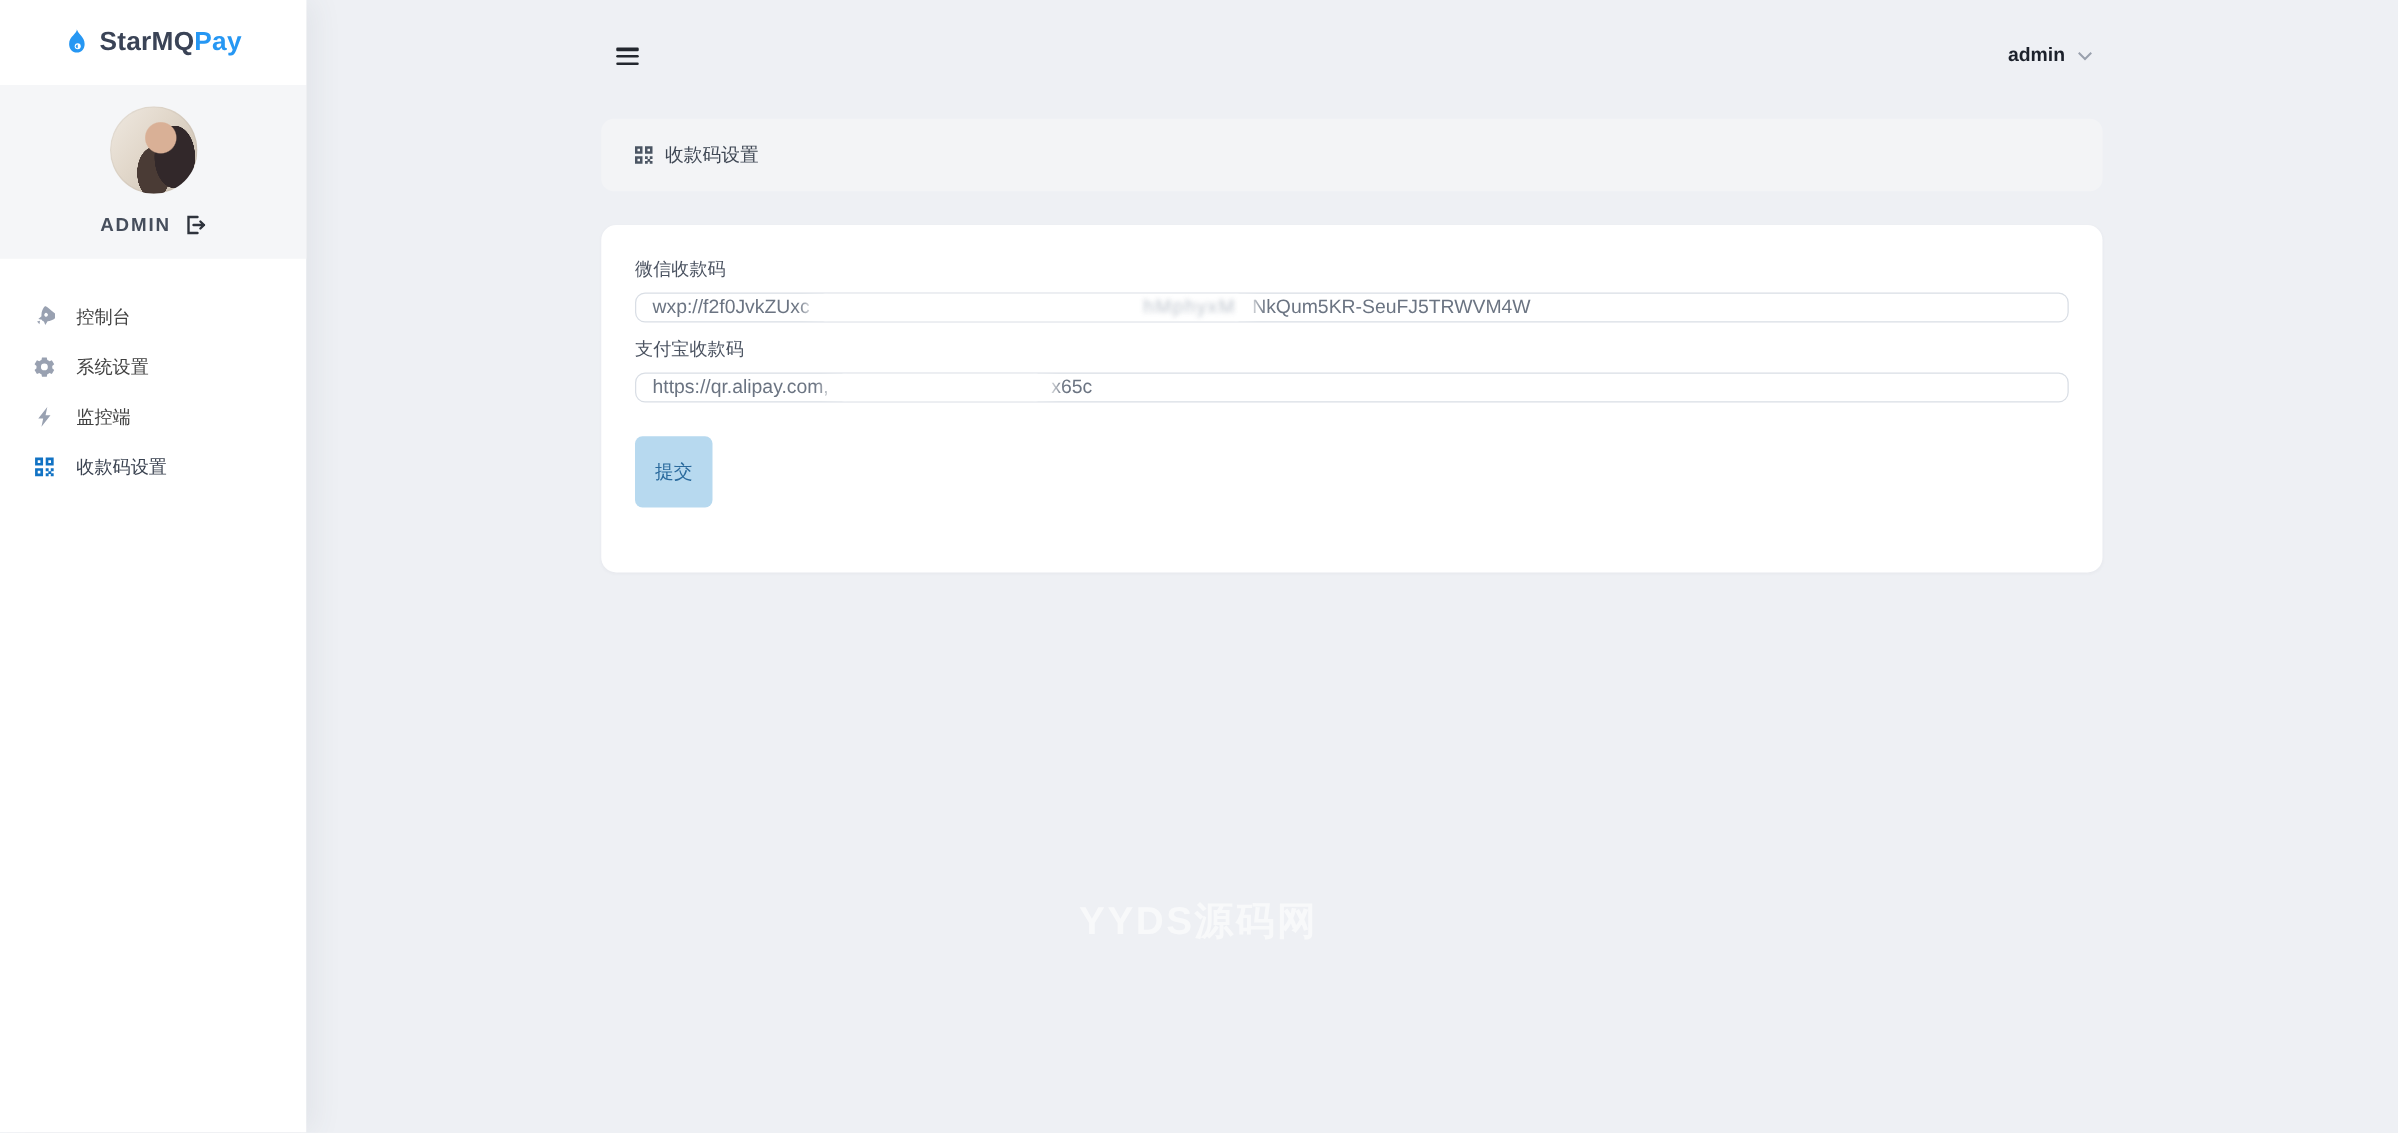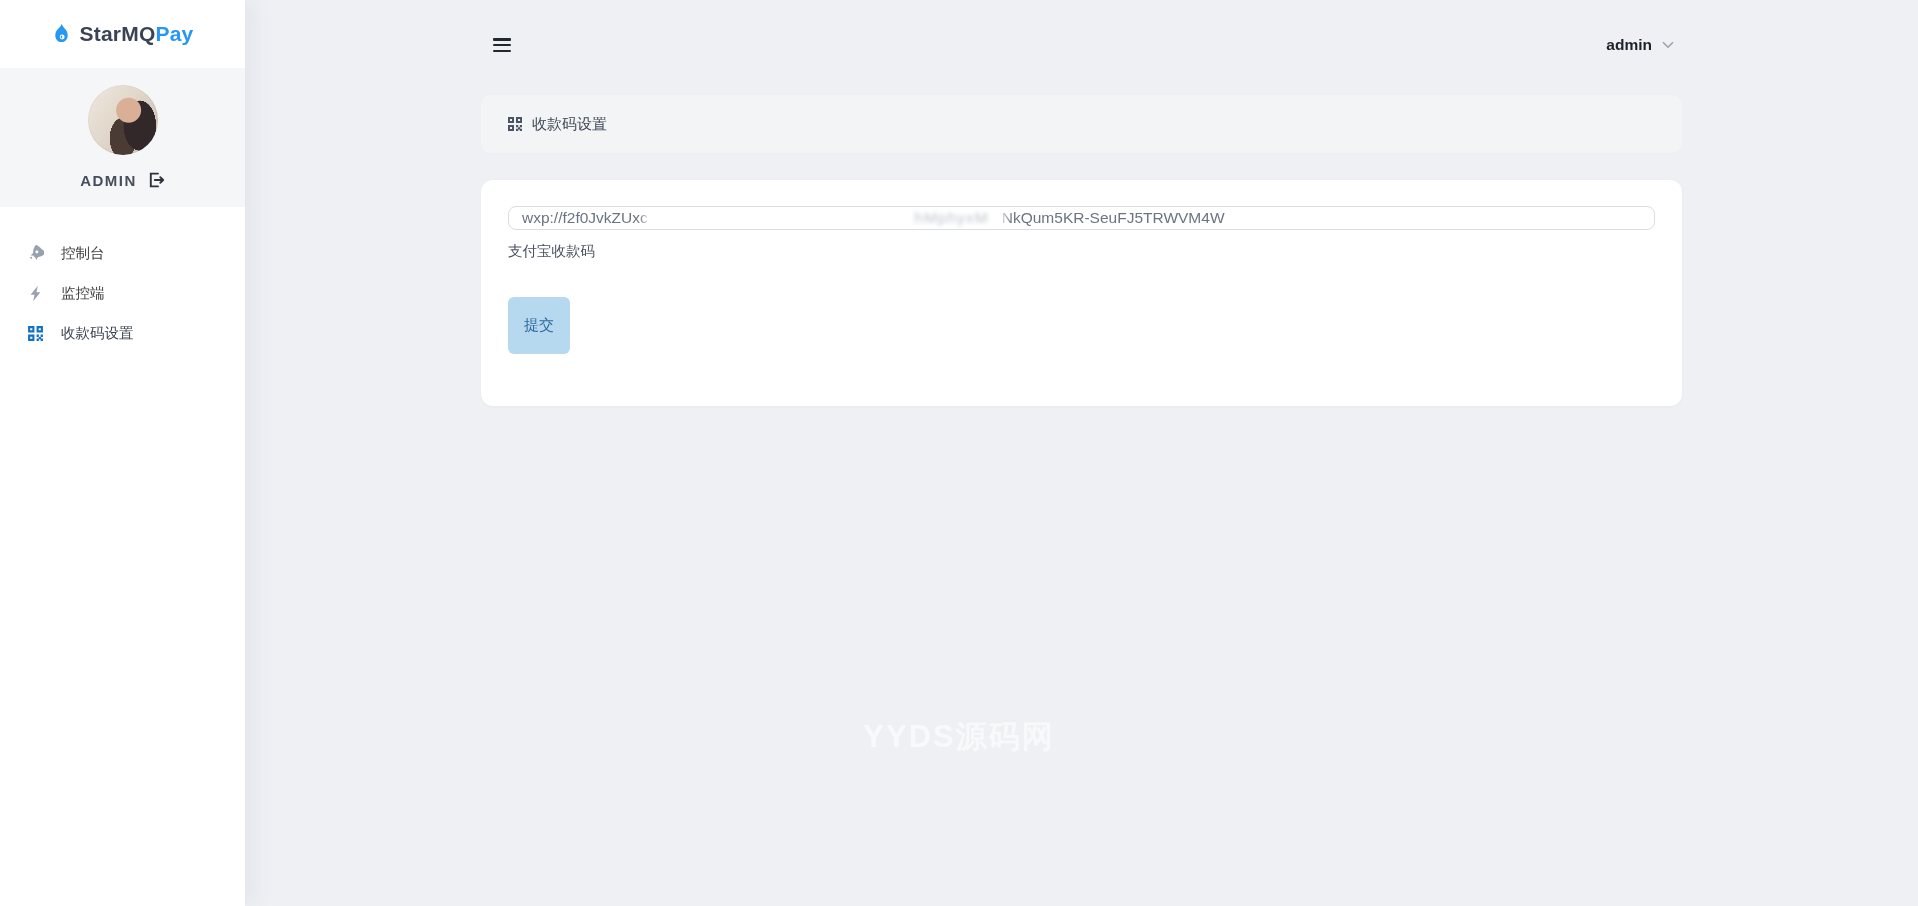--- a/index.html
+++ b/index.html
@@ -147,20 +147,26 @@
 
     <li class="menu-item">
       <svg class="mi-icon" viewBox="0 0 16 16">
         <path fill="currentColor" d="M14.9 1.1c.2 3-.8 5.8-2.9 7.9l.4 3.2-2.4-1.3c-.6.4-1.4.4-2 0l-2.4 1.3.4-3.2C3.9 6.9 2.9 4.1 3.1 1.1 6.1.9 8 .9 8.9 1c2-.2 4-.1 6 .1z" transform="rotate(40 8 8)"></path>
         <circle cx="8" cy="6" r="1.4" fill="#fff" transform="rotate(40 8 8)"></circle>
         <path fill="currentColor" d="M2.5 11.5l2.2-.5-.4 2.6z"></path>
       </svg>
       <span class="mi-label">控制台</span>
     </li>
 
+    <li class="menu-item">
+      <svg class="mi-icon" viewBox="0 0 16 16">
+        <path fill="currentColor" fill-rule="evenodd" d="M9.8.9l.4 1.9c.6.2 1.1.5 1.6.9l1.8-.7 1.8 3.1-1.5 1.2a5.6 5.6 0 010 1.8l1.5 1.2-1.8 3.1-1.8-.7c-.5.4-1 .7-1.6.9l-.4 1.9H6.2l-.4-1.9a5.6 5.6 0 01-1.6-.9l-1.8.7L.6 10.3l1.5-1.2a5.6 5.6 0 010-1.8L.6 6.1l1.8-3.1 1.8.7c.5-.4 1-.7 1.6-.9L6.2.9h3.6zM8 5.4a2.6 2.6 0 100 5.2 2.6 2.6 0 000-5.2z"></path>
+      </svg>
+      <span class="mi-label">系统设置</span>
+    </li>
 
     <li class="menu-item">
       <svg class="mi-icon" viewBox="0 0 16 16">
         <path fill="currentColor" d="M10.2.6L3.4 9.2h3.7L5.8 15.4l6.8-8.6H8.9z"></path>
       </svg>
       <span class="mi-label">监控端</span>
     </li>
 
     <li class="menu-item active">
       <svg class="mi-icon" viewBox="0 0 16 16">
@@ -195,31 +201,37 @@
       <svg class="ph-icon" viewBox="0 0 16 16">
         <path fill="currentColor" fill-rule="evenodd" d="M1 1h6v6H1zM3 3h2v2H3zM9 1h6v6H9zM11 3h2v2h-2zM1 9h6v6H1zM3 11h2v2H3z"></path>
         <path fill="currentColor" d="M9 9h2.2v2.2H9zM12.8 9H15v2.2h-2.2zM11 11.2h2.2v2.2H11zM9 12.8h2.2V15H9zM12.8 12.8H15V15h-2.2z"></path>
       </svg>
       <span class="ph-title">收款码设置</span>
     </div>
 
     <div class="card">
 
       <div class="field">
+        <label class="field-label">微信收款码</label>
         <div class="text-input" role="textbox">
           <span>wxp://f2f0JvkZUxc</span>
             <span class="smudge smudge-wechat">
               <span class="smudge-text">hMphyxM</span>
             </span>
             <span>NkQum5KR-SeuFJ5TRWVM4W</span>
         </div>
       </div>
 
       <div class="field">
         <label class="field-label">支付宝收款码</label>
+        <div class="text-input" role="textbox">
+          <span>https://qr.alipay.com,</span>
+            <span class="smudge smudge-alipay"></span>
+            <span>x65c</span>
+        </div>
       </div>
 
       <button class="submit-btn">提交</button>
 
     </div>
 
   </div>
 </main>
 
 <div class="watermark">YYDS源码网</div>

